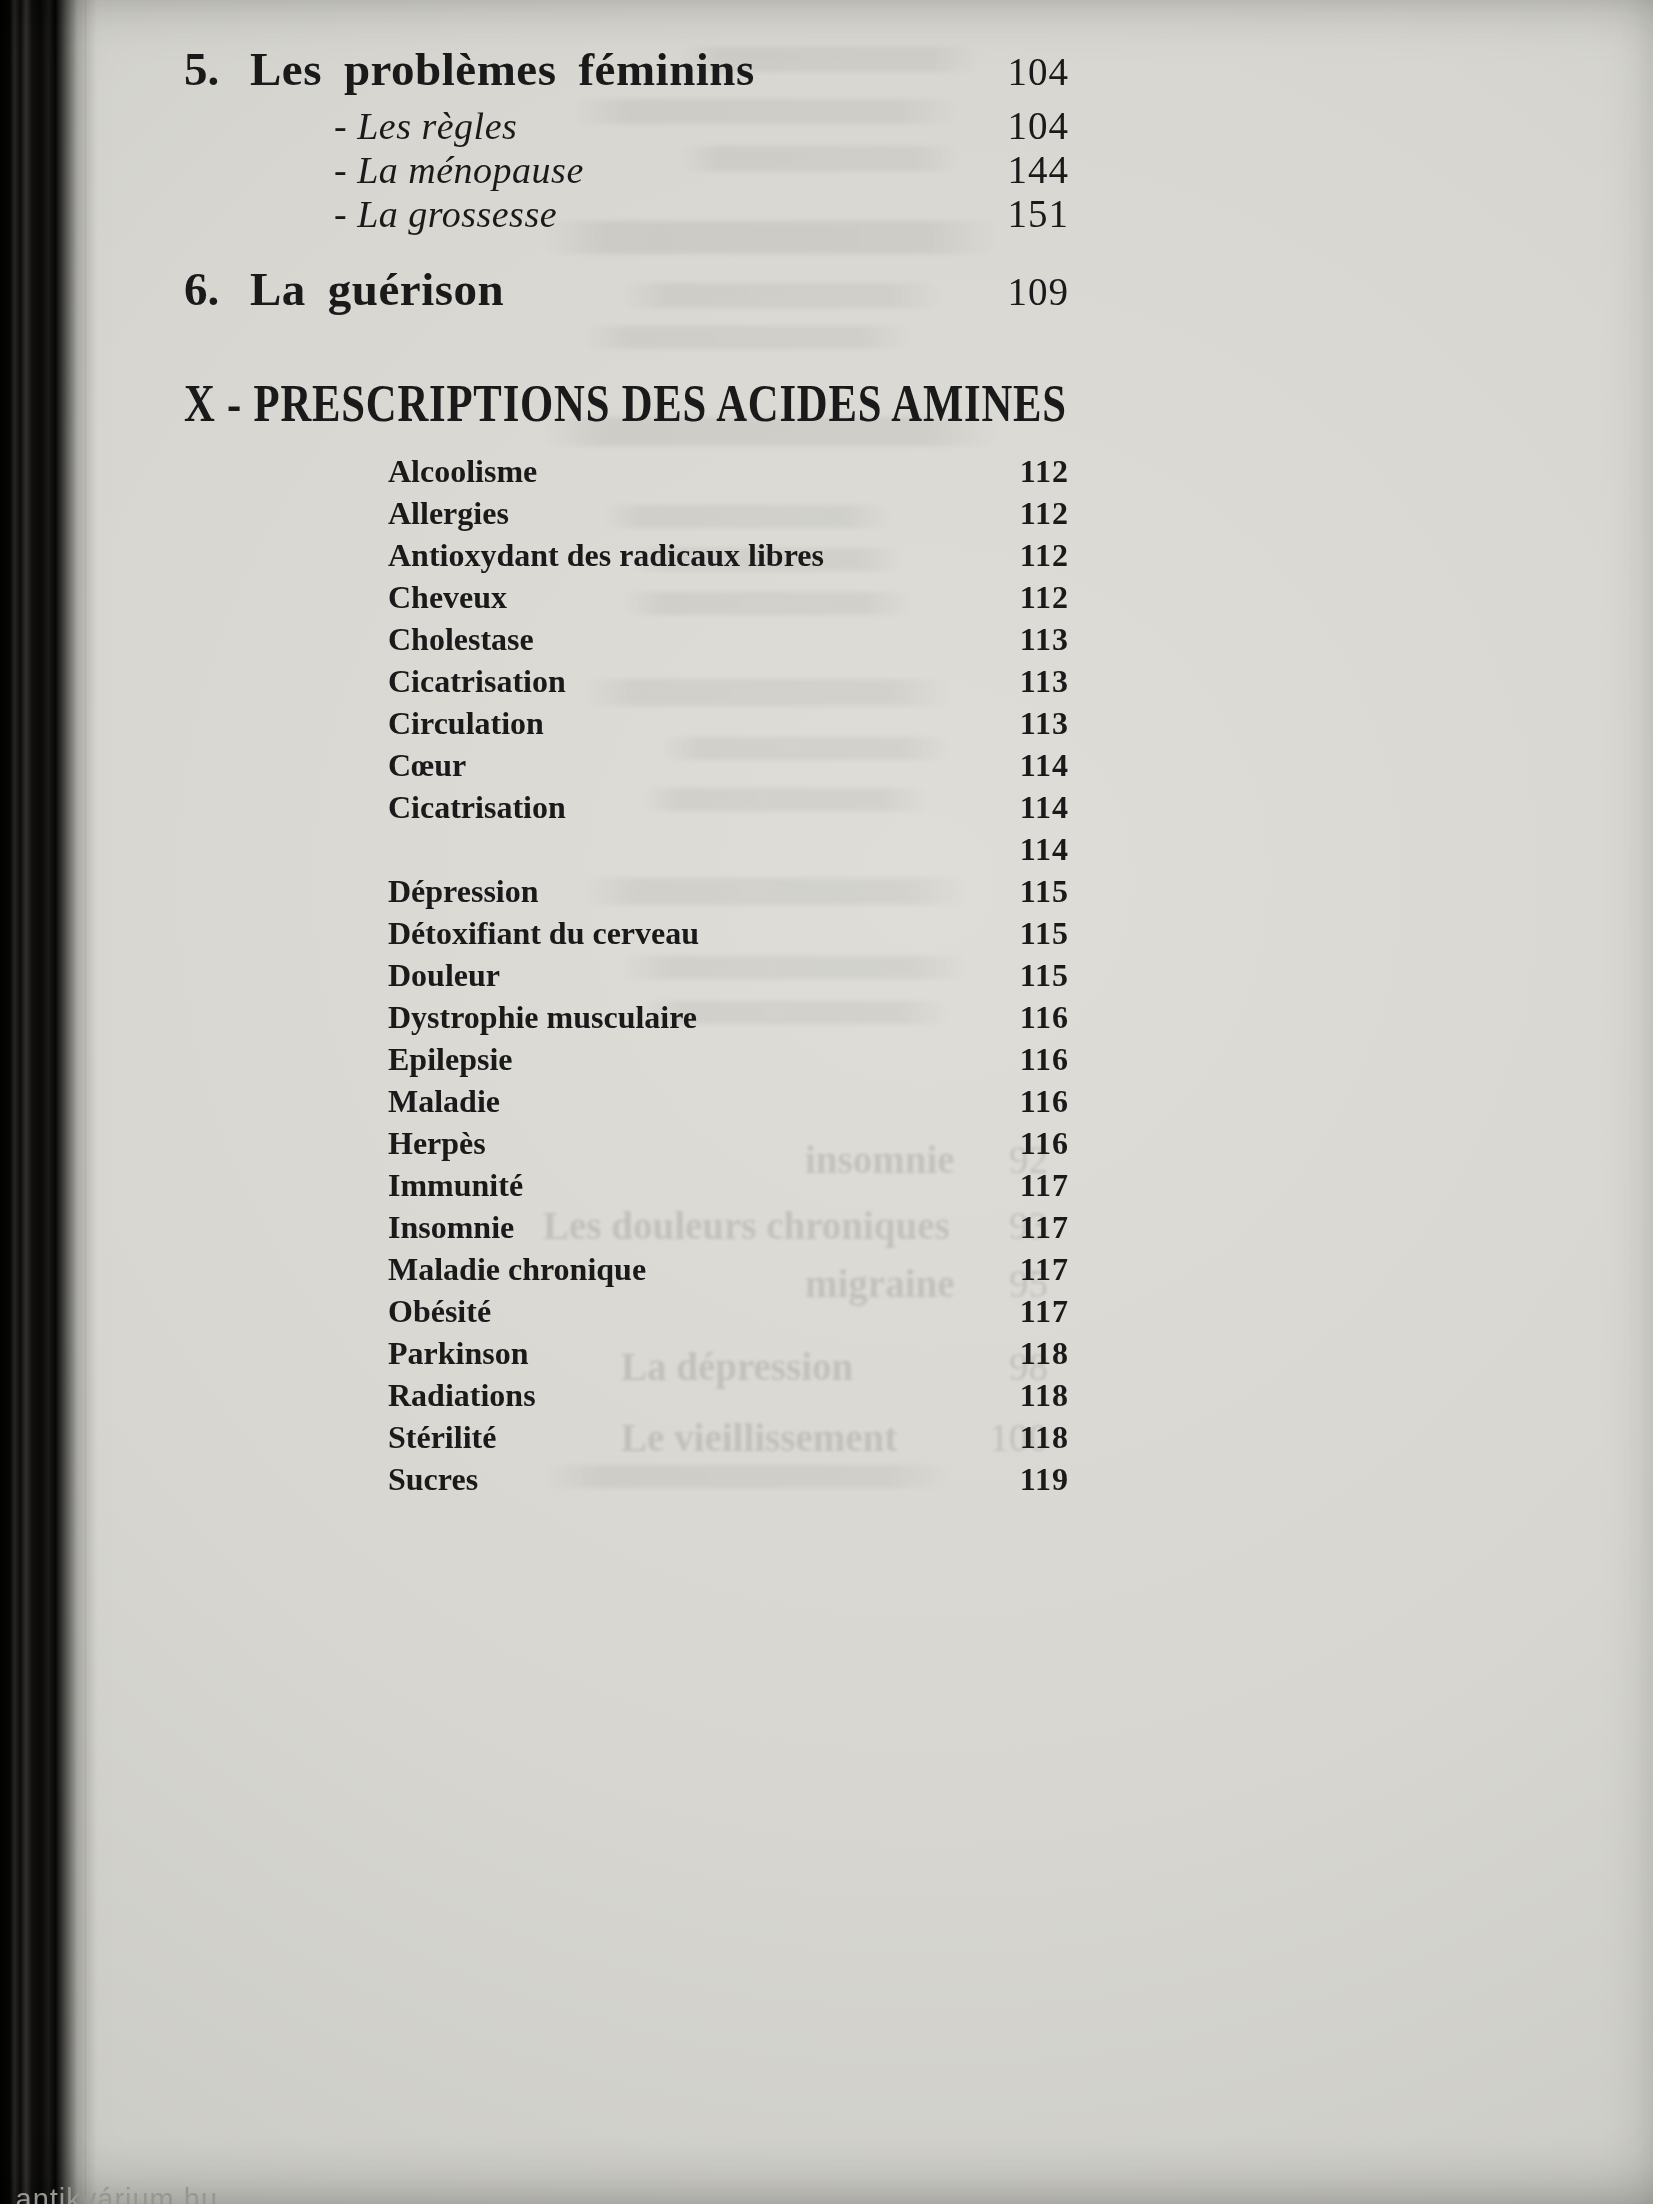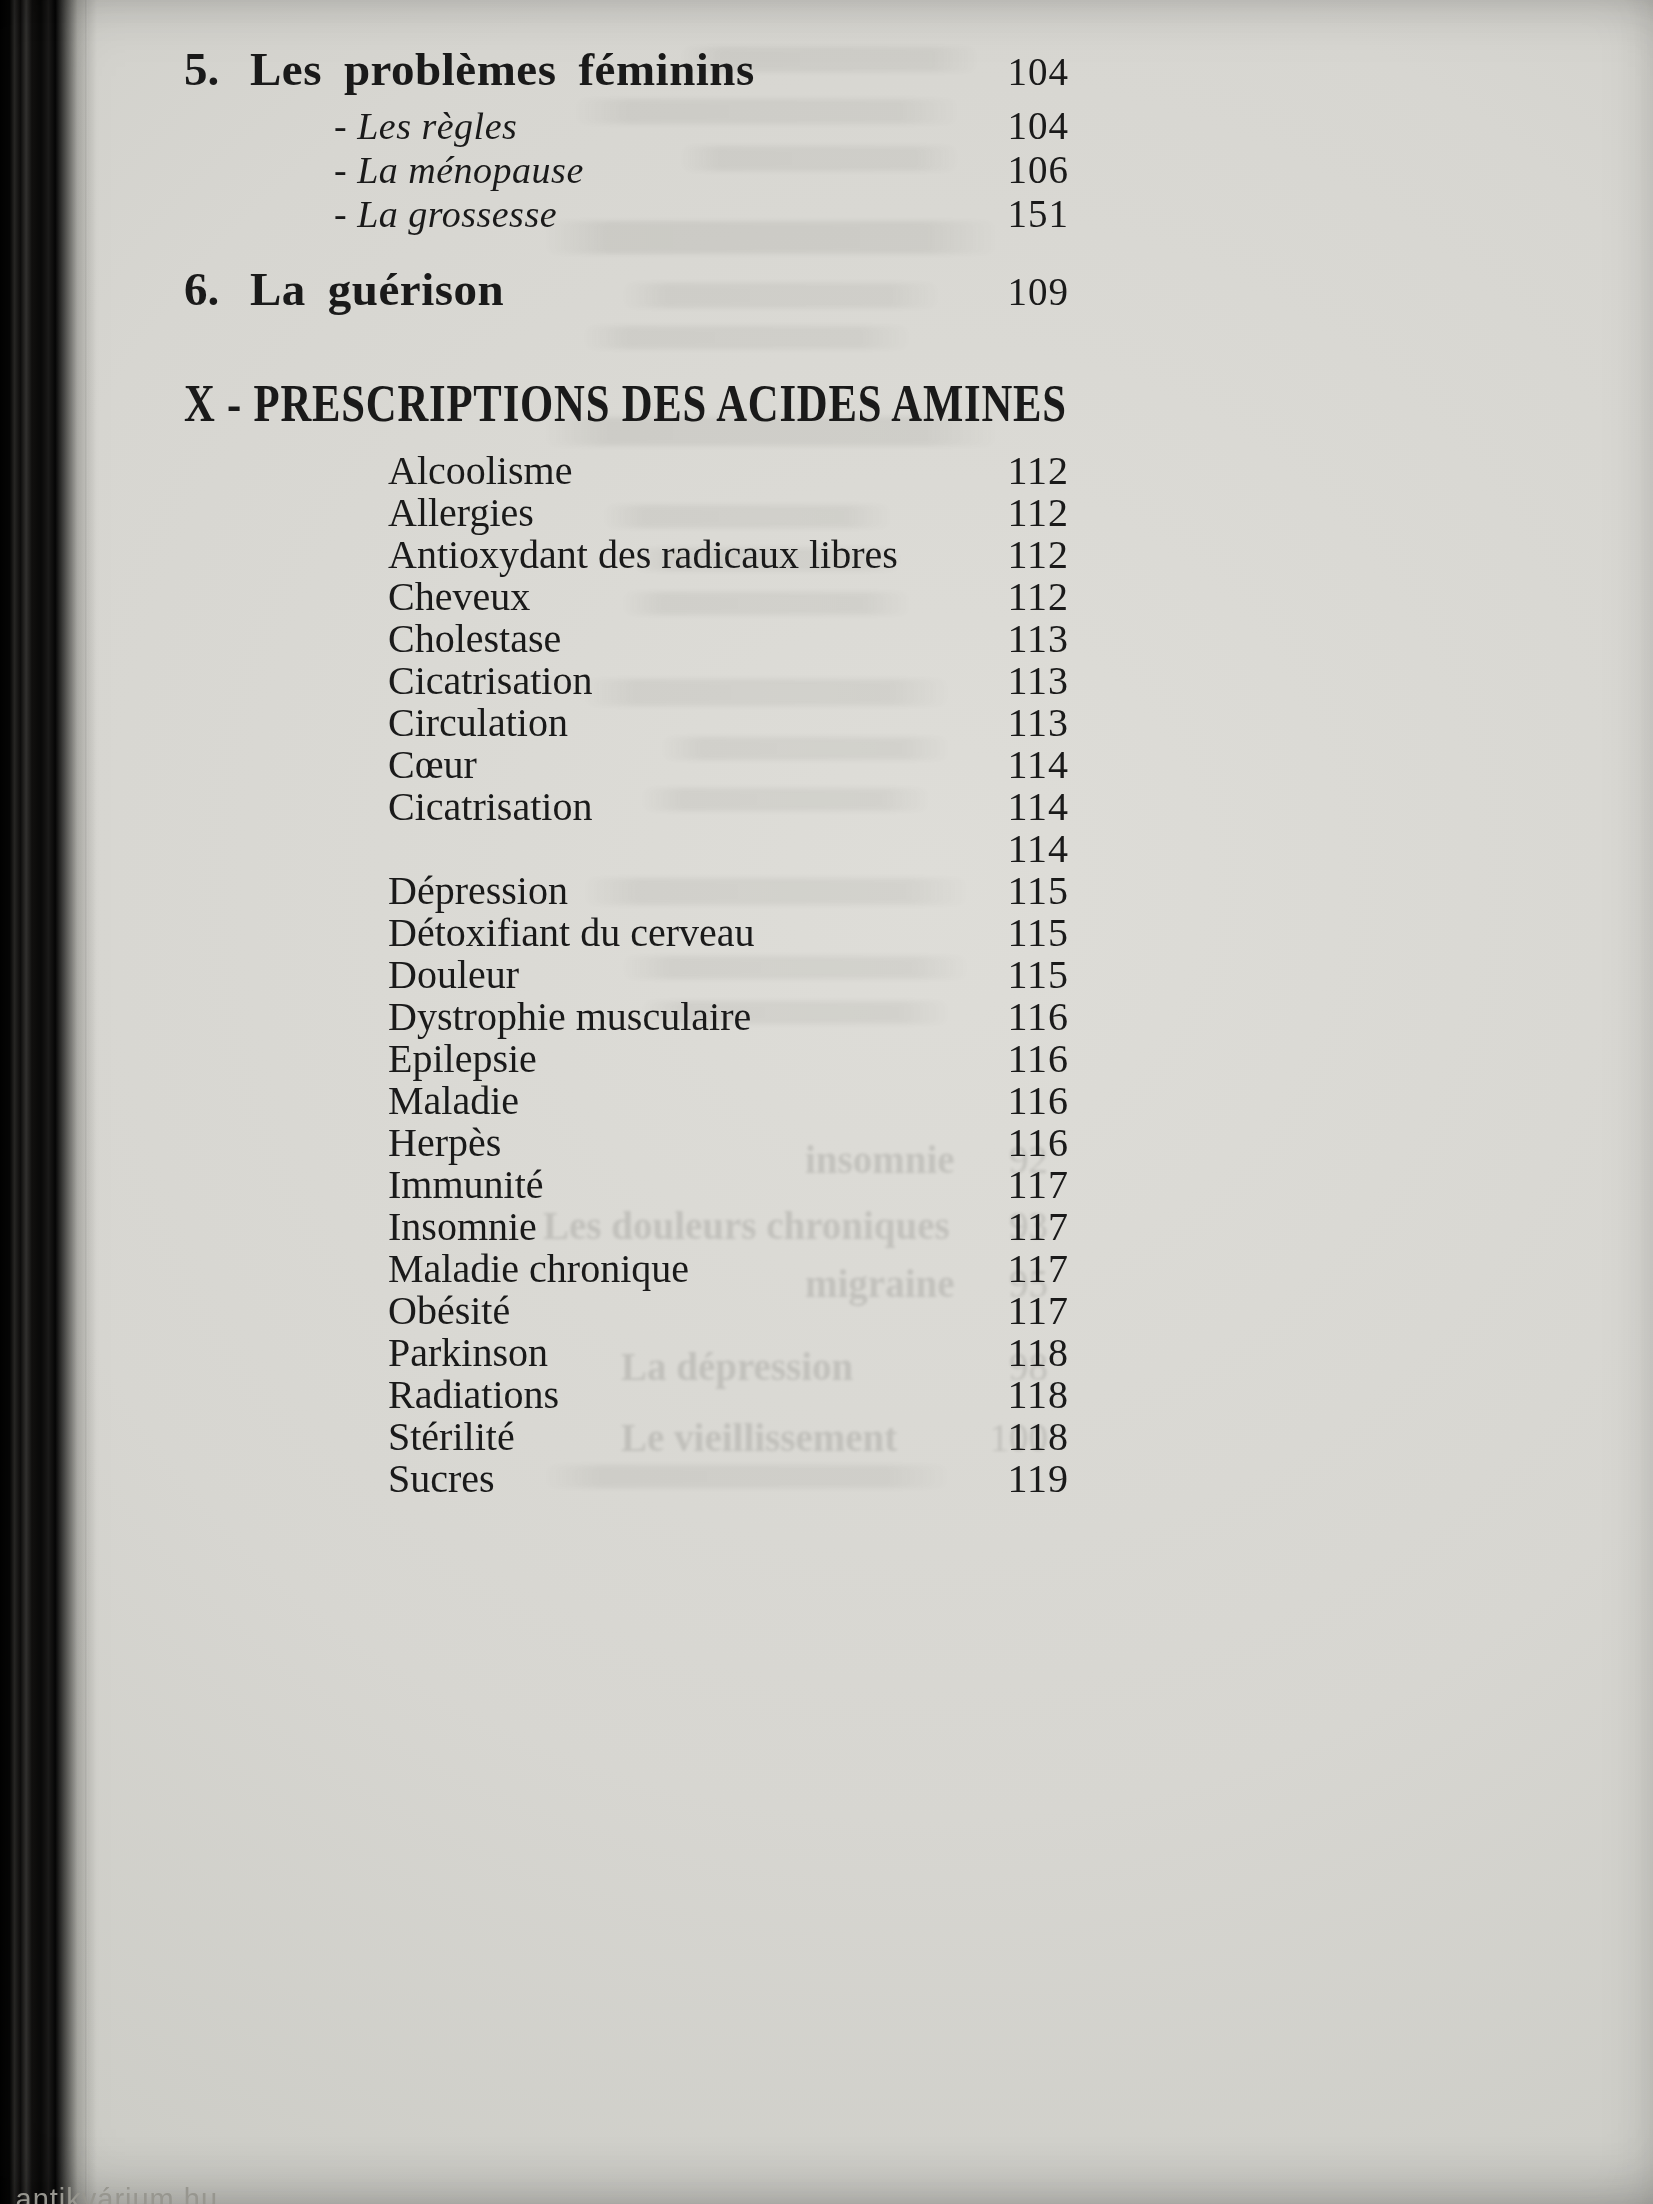--- a/index.html
+++ b/index.html
@@ -61,21 +61,21 @@
 
   .sec6 { margin-top:25px; }
 
   .chapter {
     margin-top:54px;
     font-size:52px; font-weight:bold; letter-spacing:1px;
     white-space:nowrap;
     transform:scaleX(0.82); transform-origin:left center;
   }
 
-  .entries { margin:17.5px 0 0 204px; font-size:40px; line-height:42px; }
+  .entries { margin:17.5px 0 0 204px; font-size:32px; line-height:42px;font-weight:bold; }
   .entry { display:flex; align-items:baseline; }
   .entry .pg { margin-left:auto; letter-spacing:1px; }
 
   .watermark {
     position:absolute; left:15.5px; top:2183px;
     font-family:"Liberation Sans", sans-serif;
     font-size:29px; letter-spacing:1px; color:#97968f;
   }
 </style>
 </head>
@@ -133,21 +133,21 @@
         <span class="sec-title">Les problèmes féminins</span>
         <span class="sec-page">104</span>
       </div>
       <div class="subitems">
         <div class="subitem">
           <span class="lbl">- Les règles</span>
           <span class="pg">104</span>
         </div>
         <div class="subitem">
           <span class="lbl">- La ménopause</span>
-          <span class="pg">106</span>
+          <span class="pg">144</span>
         </div>
         <div class="subitem">
           <span class="lbl">- La grossesse</span>
           <span class="pg">151</span>
         </div>
       </div>
     </div>
 
     <div class="section sec6">
       <div class="sec-head">

